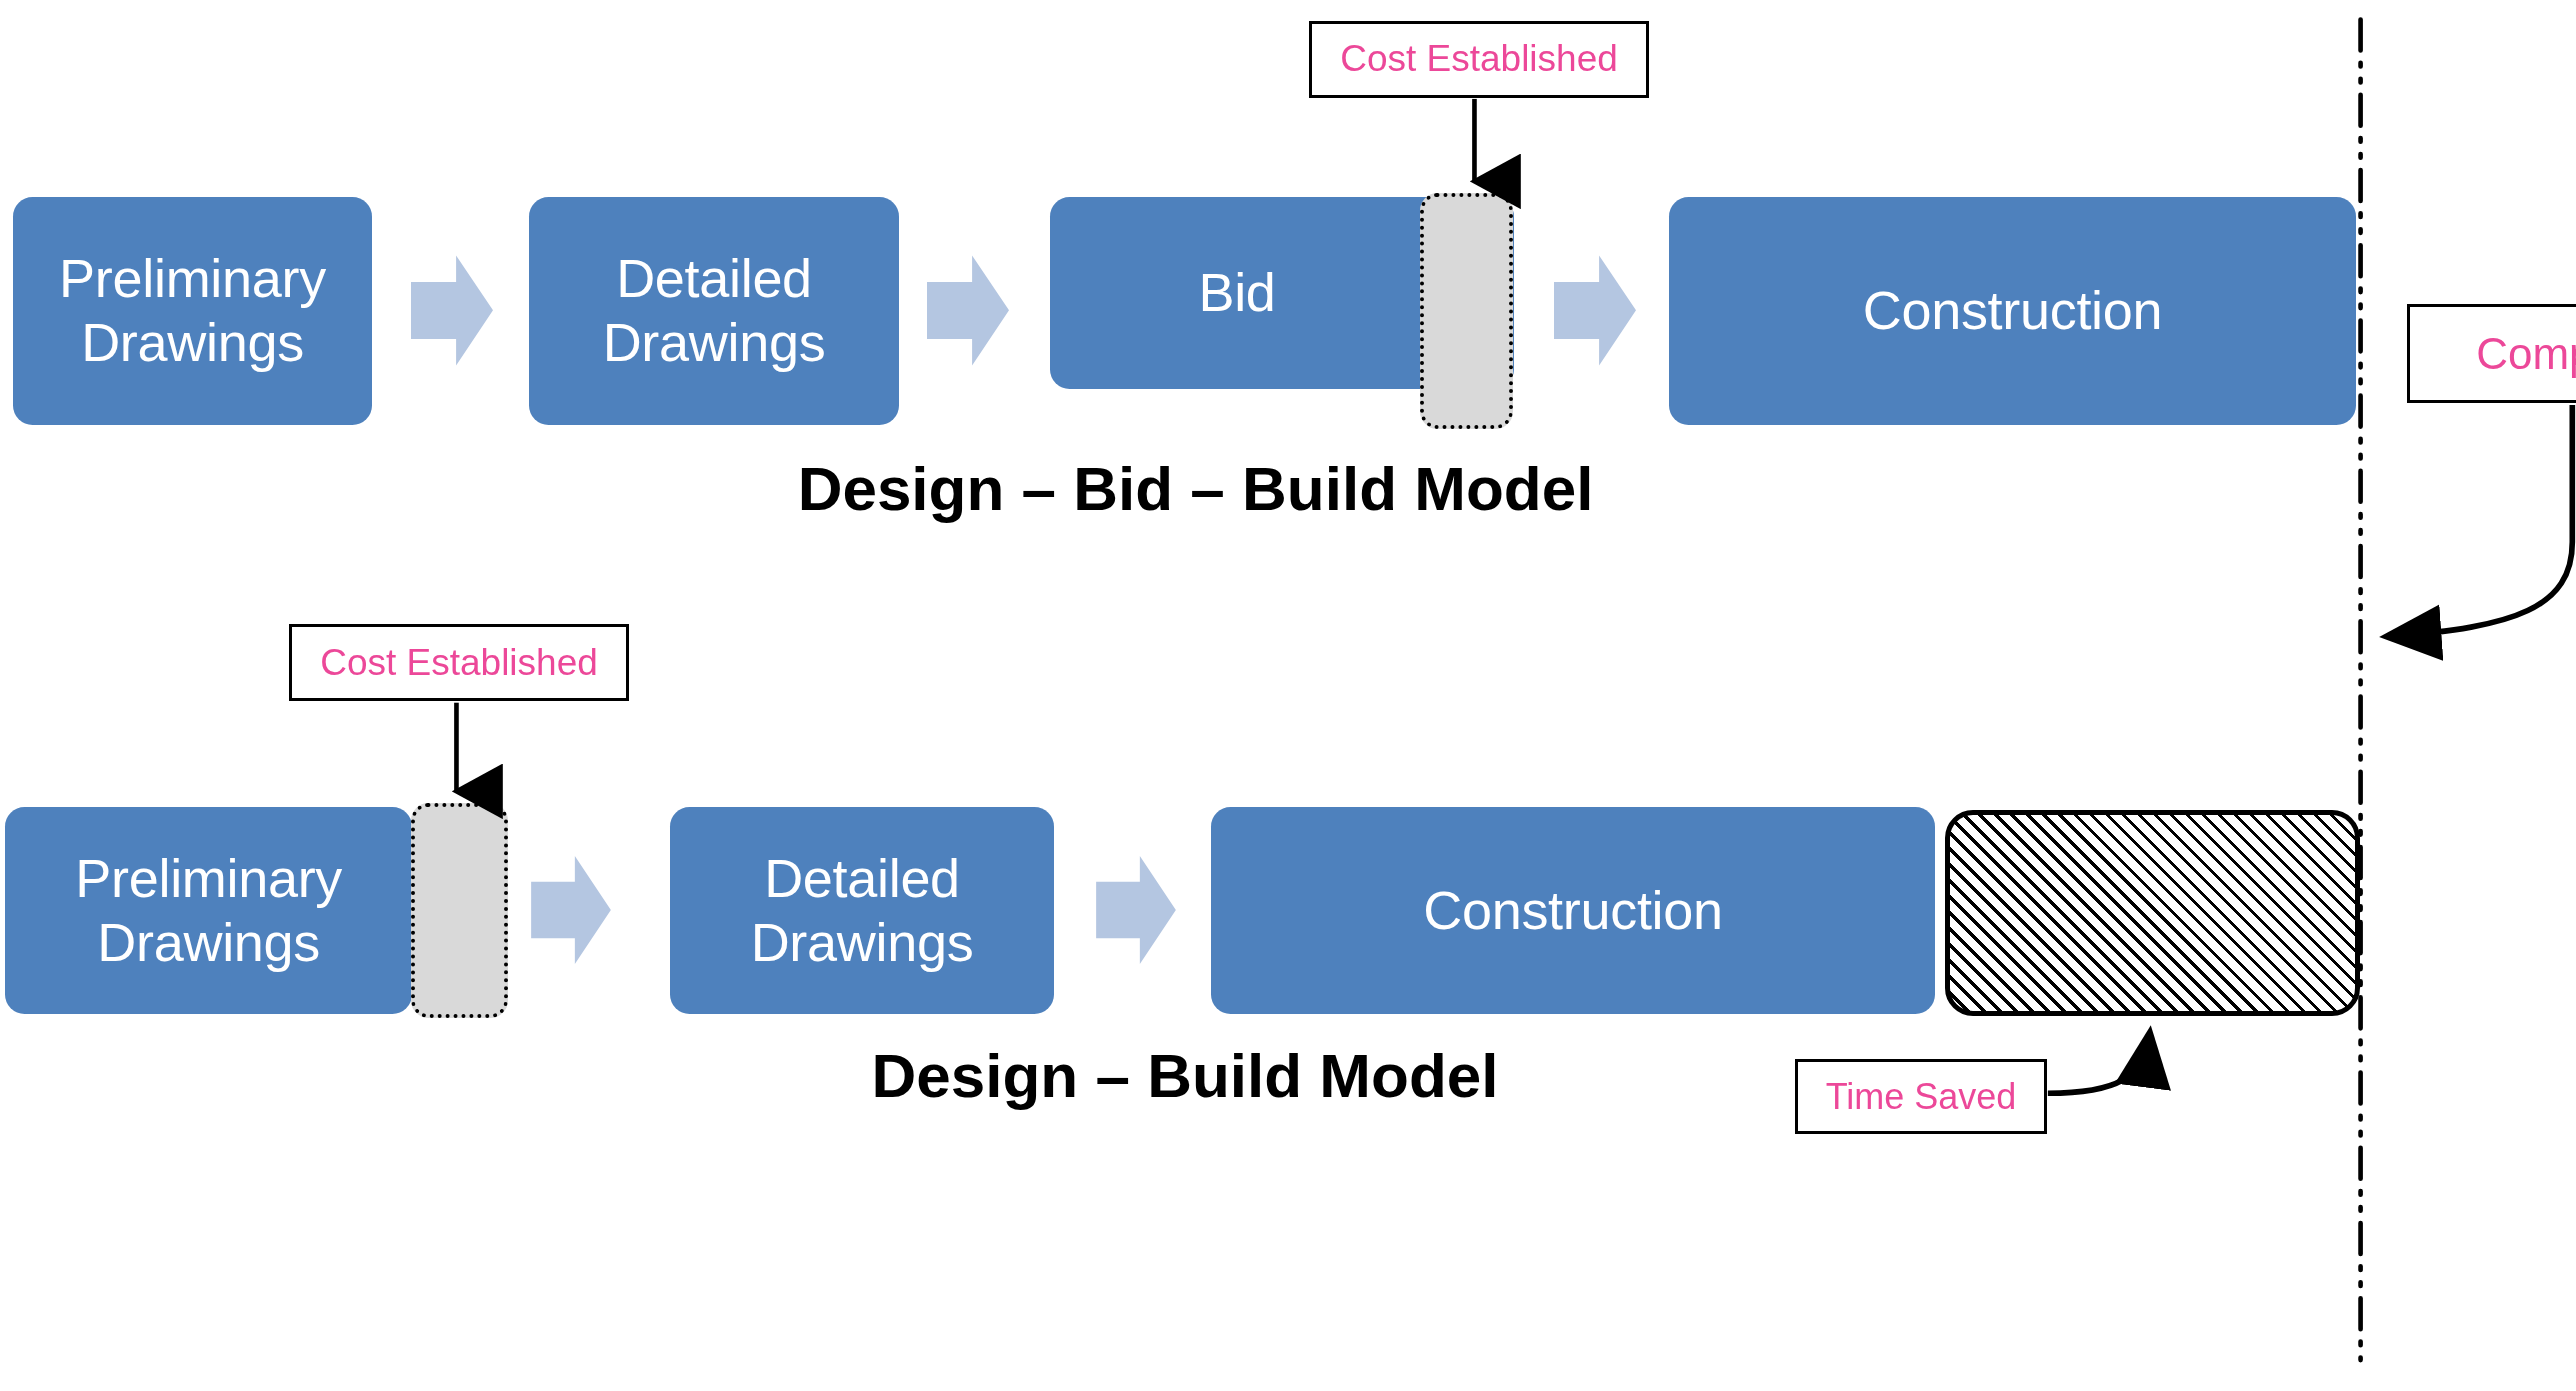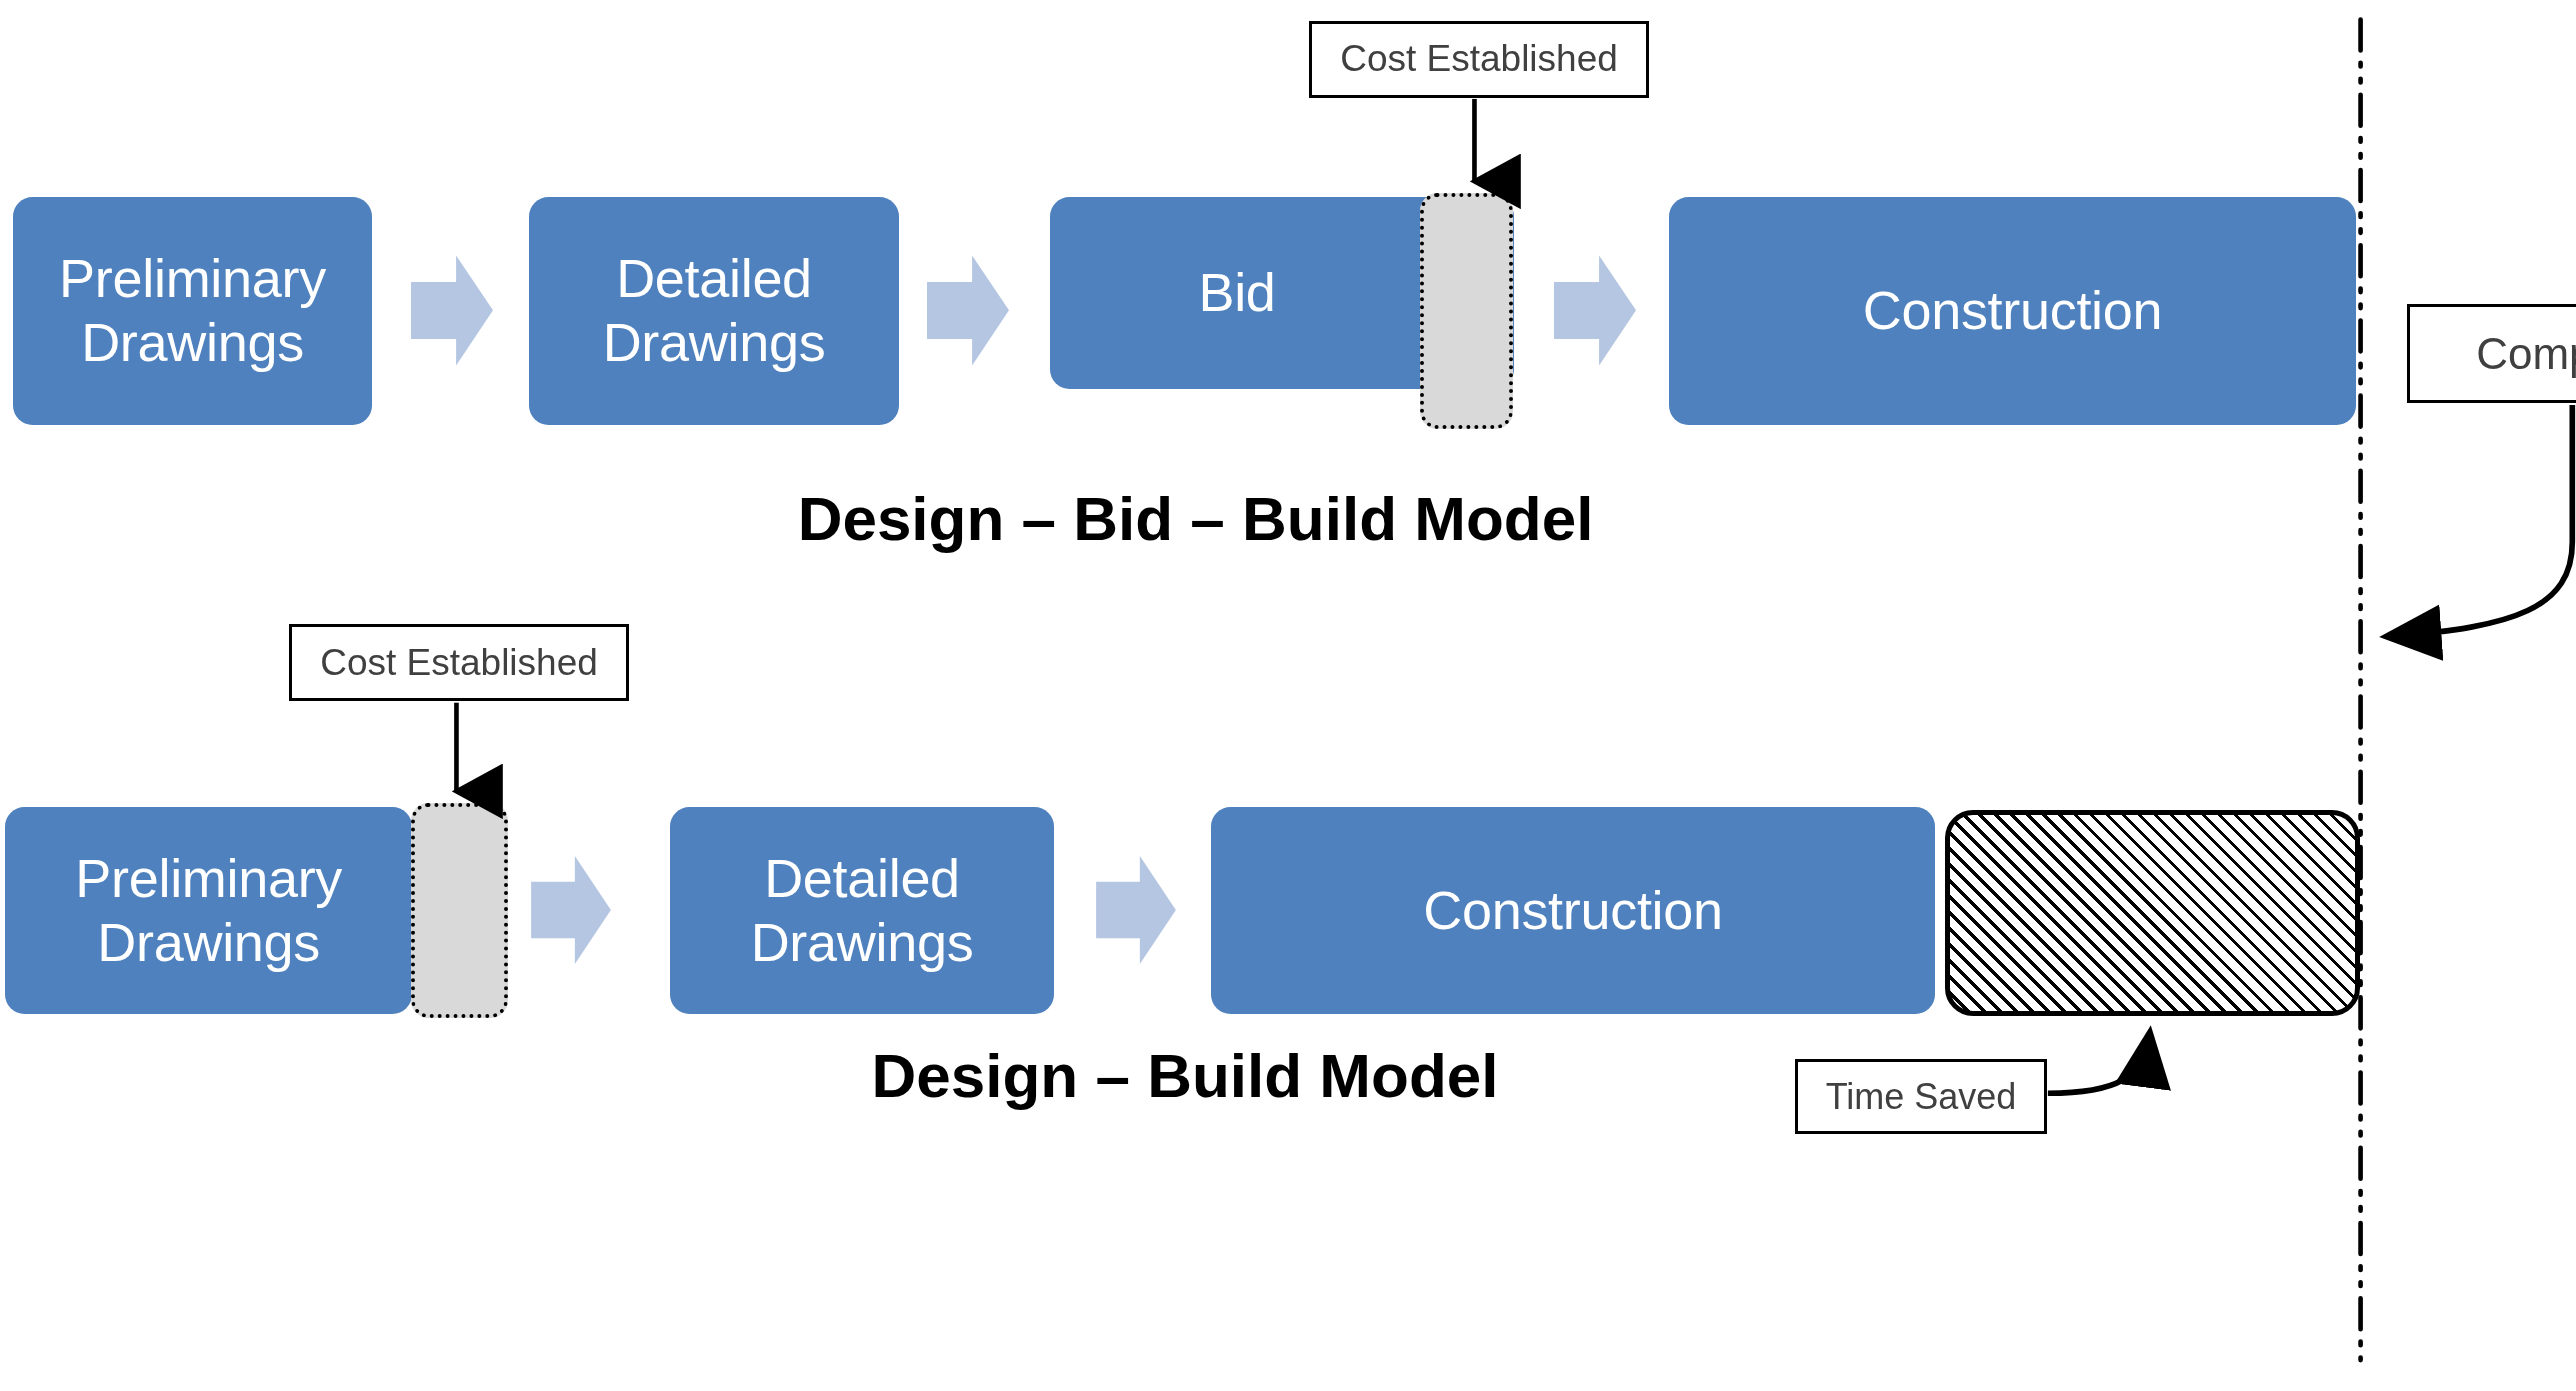--- a/index.html
+++ b/index.html
@@ -44,21 +44,21 @@
 
   
   .callout{
     position:absolute;
     background:#ffffff;
     border:3.1px solid #000000;
     box-sizing:border-box;
     display:flex;
     align-items:center;
     justify-content:center;
-    color:#404040;
+    color:#ec4899;
     font-weight:400;
     white-space:nowrap;
   }
 
   
   .caption{
     position:absolute;
     color:#000000;
     font-weight:bold;
     white-space:nowrap;
@@ -122,21 +122,21 @@
   </div>
 
   <div class="pbox" style="left:1669px;top:197px;width:687px;height:228px;font-size:54px;">
     <span>Construction</span>
   </div>
 
   <div class="callout" style="left:1309px;top:20.6px;width:340px;height:77px;font-size:37px;">
     <span>Cost Established</span>
   </div>
 
-  <div class="caption" style="left:732px;top:453px;width:927px;font-size:62px;margin-top:30px;">
+  <div class="caption" style="left:732px;top:453px;width:927px;font-size:62px;">
     <span>Design – Bid – Build Model</span>
   </div>
 
   <div class="pbox" style="left:5.2px;top:807px;width:407px;height:207px;font-size:54px;">
     <span>Preliminary
 Drawings</span>
   </div>
 
   <div class="greybar" style="left:411px;top:803px;width:97px;height:215px;"></div>
 

